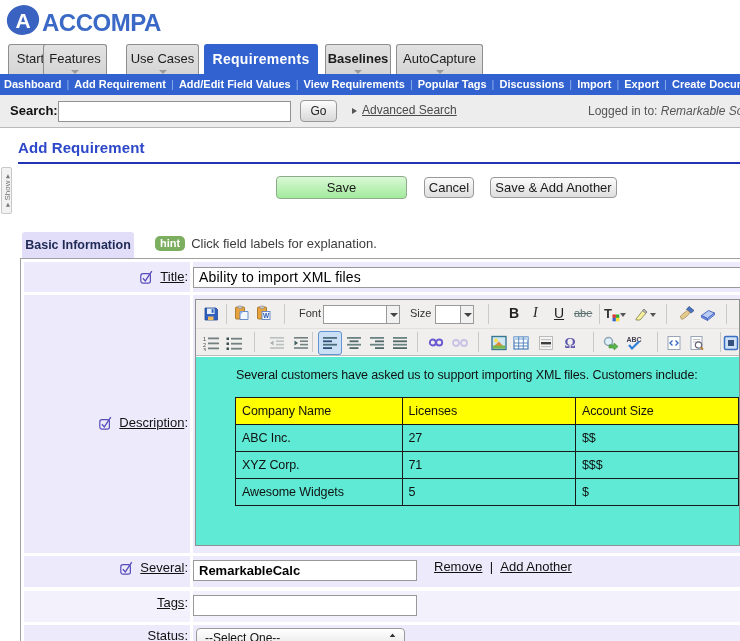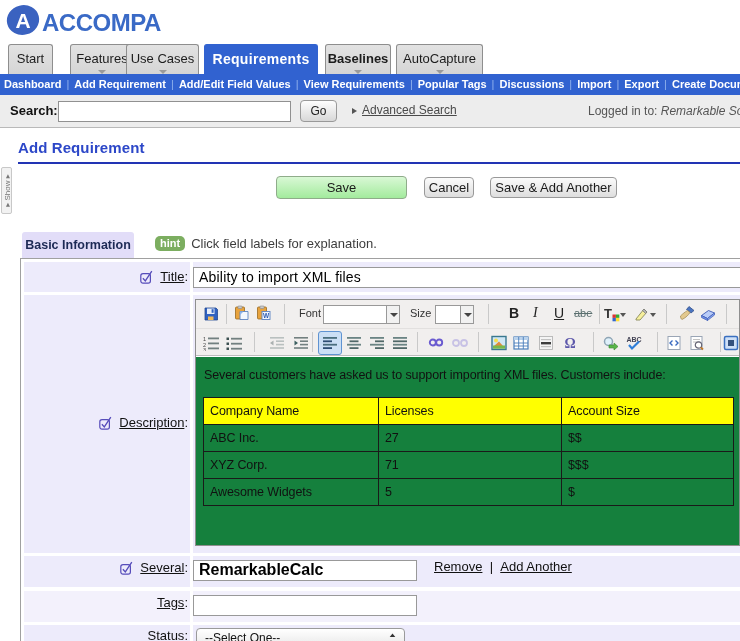--- a/index.html
+++ b/index.html
@@ -46,27 +46,27 @@
 #hintbadge { display:inline-block; background:#7cae60; color:#fff; font-size:11px; font-weight:bold; border-radius:5px; padding:1px 5px 2px; margin-right:6px; vertical-align:1px; }
 
 
 #formtbl { position:absolute; left:20px; top:258px; width:720px; height:383px; border-top:1px solid #a0a0a0; border-left:1px solid #a0a0a0; background:#fff; }
 .frow { position:absolute; left:3px; width:720px; }
 .fcell-l { position:absolute; left:0; top:0; bottom:0; width:166px; background:#edebfb; }
 .fcell-r { position:absolute; left:169px; top:0; bottom:0; right:-3px; background:#edebfb; }
 .flabel { position:absolute; left:0; width:164px; text-align:right; font-size:13px; color:#111; white-space:nowrap; }
 .flabel u { text-decoration:underline; }
 .chk { display:inline-block; position:relative; width:15px; height:15px; margin-right:5px; vertical-align:-3px; }
-input.fld { position:absolute; border:1px solid #999; background:#fff; font-family:"Liberation Sans",sans-serif; font-size:16px; padding:0 5px; }
+input.fld { position:absolute; border:1px solid #999; background:#fff; font-family:"Liberation Sans",sans-serif; font-size:13px; padding:0 5px; }
 
 
 #editor { position:absolute; left:171px; top:4px; width:545px; height:247px; border:1px solid #8f8f8f; background:#fff; }
 #tbar { position:absolute; left:0; top:0; right:0; height:56px; background:#f1efee; border-bottom:1px solid #bcbcbc; }
 #tbar .rsep { position:absolute; left:0; top:28px; width:100%; height:1px; background:#e2e0df; }
-#econtent { position:absolute; left:0; top:57px; right:0; bottom:0; background:#15803d; font-size:12.5px; letter-spacing:-0.1px; color:#111; }
+#econtent { position:absolute; left:0; top:57px; right:0; bottom:0; background:#5eead4; font-size:12.5px; letter-spacing:-0.1px; color:#111;padding-left:32px; }
 #econtent p { margin:11px 8px 15px; }
 #ctable { border-collapse:collapse; margin-left:7px; margin-top:0px; }
 #ctable td { border:1px solid #1a1a1a; font-size:12.5px; padding:0 6px; }
 #ctable tr td { height:27px; }
 
 .tsep { position:absolute; width:1px; height:20px; background:#c9c9c9; }
 .r1 { top:4px; } .r2 { top:32px; }
 .ti { position:absolute; width:16px; height:16px; }
 .tt { position:absolute; font-size:11px; color:#333; }
 .dd { position:absolute; top:5px; height:19px; background:#fff; border:1px solid #999; }
@@ -79,21 +79,21 @@
 <div id="page">
 
   <svg id="logo" viewBox="0 0 320 40">
     <ellipse cx="22" cy="20" rx="16.2" ry="14.8" fill="#3a62c0" transform="rotate(-14 22 20)"></ellipse>
     <text x="22" y="28" font-size="21" font-weight="bold" fill="#fff" text-anchor="middle" font-family="Liberation Sans">A</text>
     <text x="41" y="30.5" font-size="24" font-weight="bold" fill="#3a6ac6" letter-spacing="-0.5" font-family="Liberation Sans">ACCOMPA</text>
   </svg>
 
   <div id="tabs">
     <div class="tab" style="left:8px; width:45px;">Start</div>
-    <div class="tab" style="left:70px; width:64px;">Features<span class="arr"></span></div>
+    <div class="tab" style="left:43px; width:64px;">Features<span class="arr"></span></div>
     <div class="tab" style="left:126px; width:73px;">Use Cases<span class="arr"></span></div>
     <div class="tab active" style="left:204px; width:114px;">Requirements</div>
     <div class="tab" style="left:325px; width:66px;font-weight:bold;">Baselines<span class="arr"></span></div>
     <div class="tab" style="left:396px; width:87px;">AutoCapture<span class="arr"></span></div>
   </div>
 
   <div id="bluenav">Dashboard<span class="sep">|</span>Add Requirement<span class="sep">|</span>Add/Edit Field Values<span class="sep">|</span>View Requirements<span class="sep">|</span>Popular Tags<span class="sep">|</span>Discussions<span class="sep">|</span>Import<span class="sep">|</span>Export<span class="sep">|</span>Create Documents</div>
 
   <div id="searchrow">
     <div class="lbl"><b>Search:</b></div>

